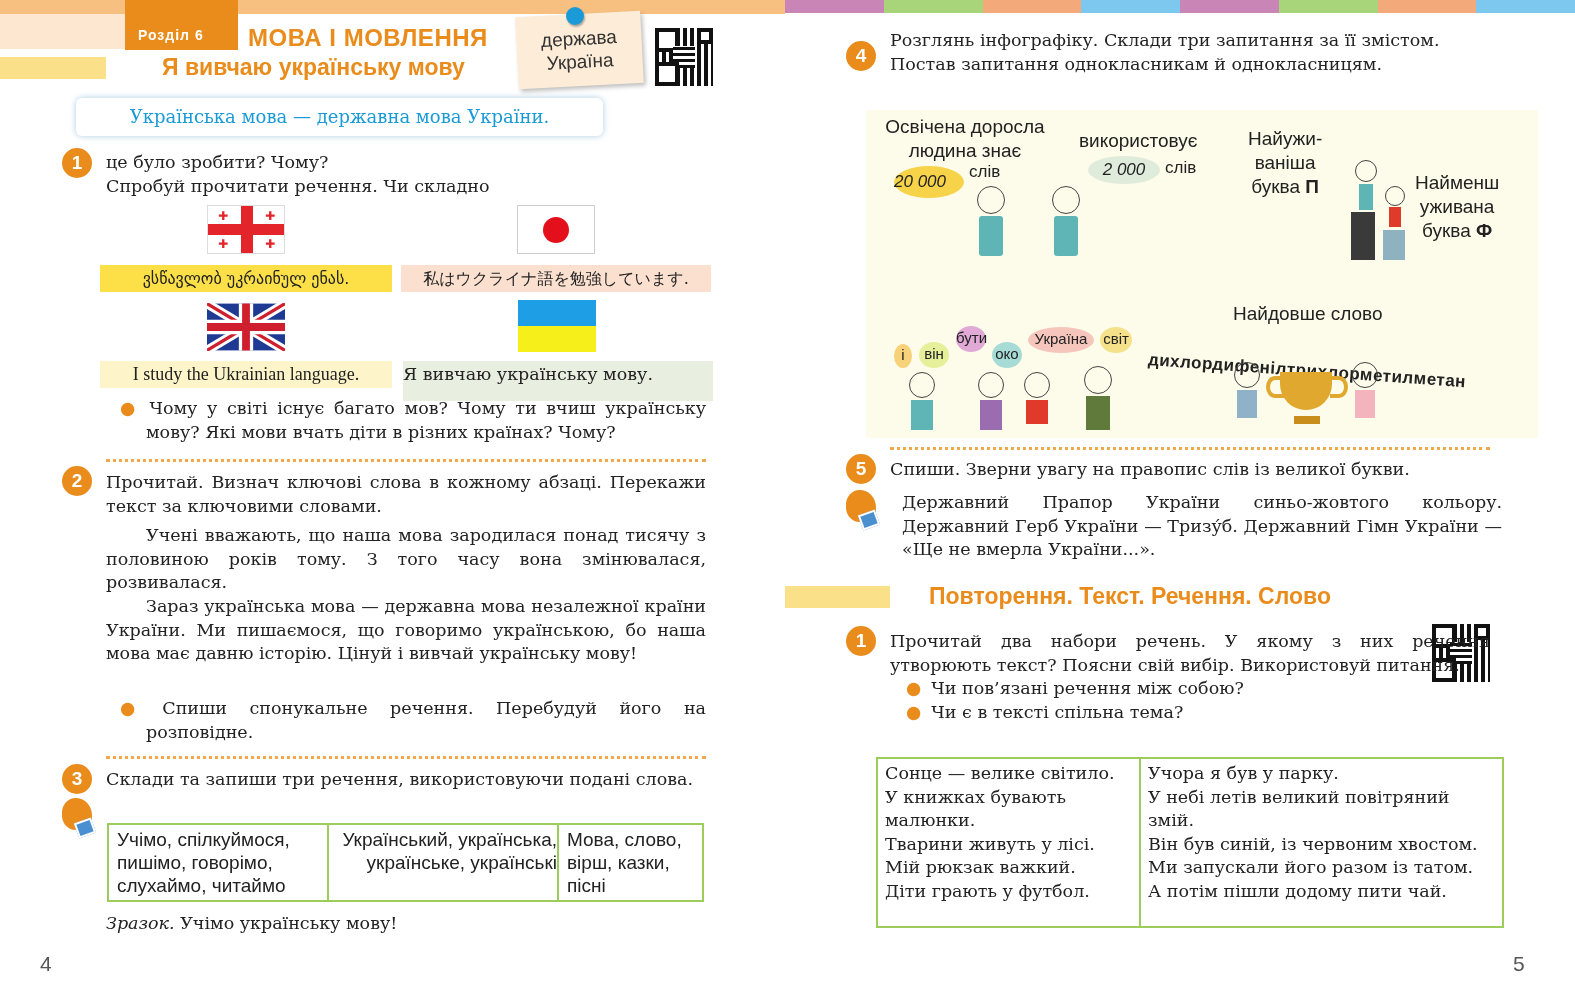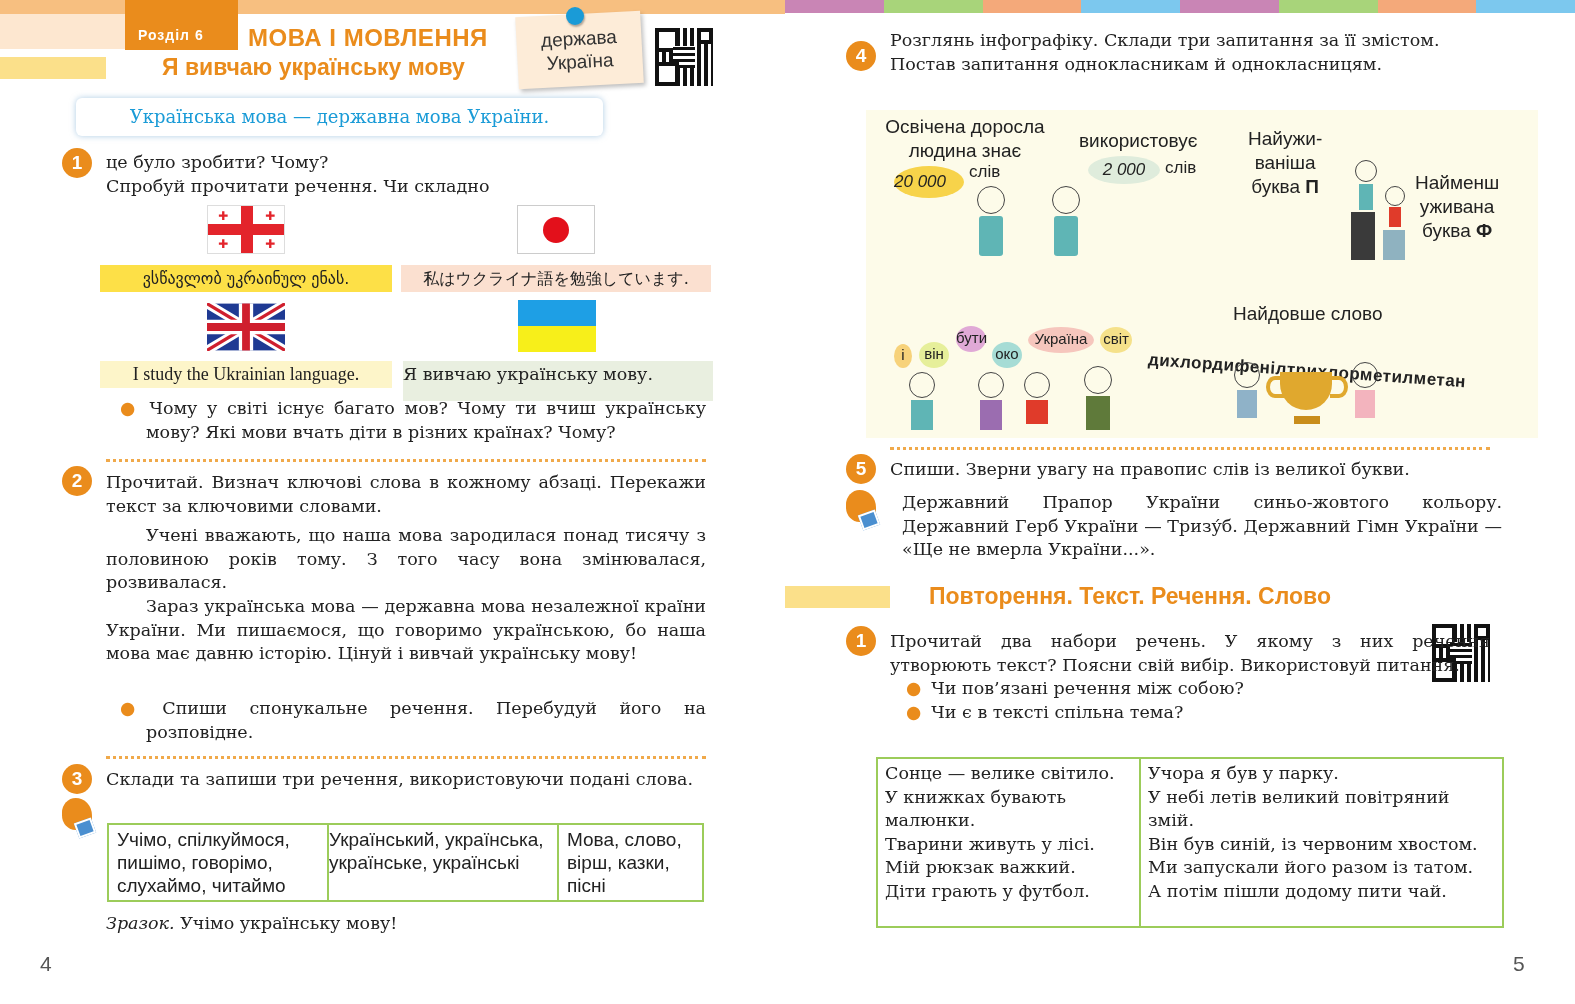--- a/index.html
+++ b/index.html
@@ -121,21 +121,21 @@
 <div class="abs" style="left:60px;top:798px;width:40px;height:46px;">
   <div style="position:absolute;left:2px;top:0;width:30px;height:32px;border-radius:50% 60% 45% 50%;background:#ea8c1c;"></div>
   <div style="position:absolute;left:16px;top:22px;width:18px;height:16px;background:#4a8fd0;border:2px solid #fff;transform:rotate(-20deg);"></div>
 </div>
 <div class="abs serif justify" style="left:106px;top:768px;width:600px;">Склади та запиши три речення, використовуючи подані слова.</div>
 
 <table class="abs words sans" style="left:107px;top:823px;width:597px;height:78px;font-size:19px;line-height:23px;color:#222;">
   <tbody>
       <tr>
     <td style="width:220px;padding:3px 8px;">Учімо, спілкуймося, пишімо, говорімо, слухаймо, читаймо</td>
-    <td style="width:230px;padding:3px 0;">Український, українська, українське, українські</td>
+    <td style="width:230px;padding:3px 0;text-align:right;">Український, українська, українське, українські</td>
     <td style="padding:3px 8px;">Мова, слово, вірш, казки, пісні</td>
   </tr>
 </tbody>
   </table>
 
 <div class="abs serif" style="left:106px;top:912px;">
   <i>Зразок.</i><span> Учімо українську мову!</span>
 </div>
 
 <div class="abs" style="left:40px;top:952px;font-family:'Liberation Sans',sans-serif;font-size:21px;color:#555;">4</div>

